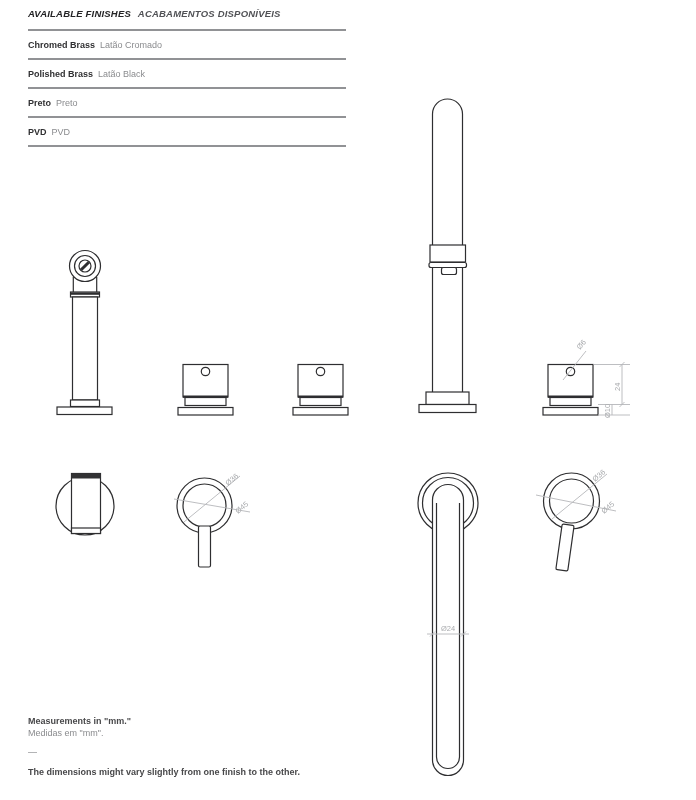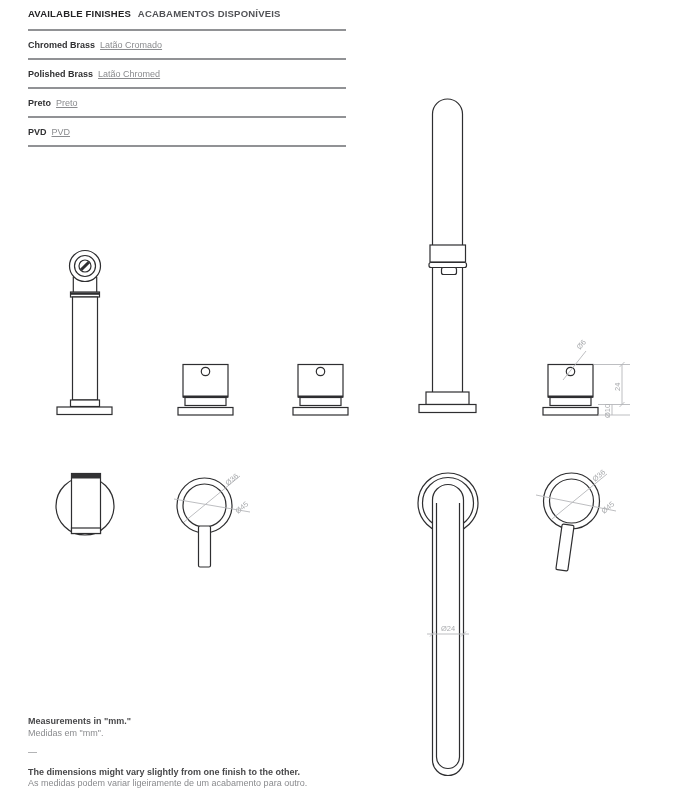--- a/index.html
+++ b/index.html
@@ -1,26 +1,26 @@
 <!DOCTYPE html>
 <html><head>
 <meta charset="utf-8">
 <style>
   html,body{margin:0;padding:0;background:#fff;}
   .page{position:relative;width:696px;height:800px;background:#ffffff;overflow:hidden;
         font-family:"Liberation Sans",sans-serif;}
   
   .finishes{position:absolute;left:28px;top:8px;width:318px;}
-  .tbl-header{font-size:9.5px;font-weight:bold;letter-spacing:.2px;}
+  .tbl-header{font-size:9.5px;font-weight:bold;letter-spacing:.2px;font-style:italic;}
   .tbl-header .en{color:#232325;}
   .tbl-header .pt{color:#515256;margin-left:4px;}
   .rows{margin-top:10px;border-top:2px solid #919295;}
   .frow{height:27px;border-bottom:2px solid #919295;display:flex;align-items:center;}
   .frow .en{font-size:9px;font-weight:bold;color:#313133;}
-  .frow .pt{font-size:9px;color:#8a8b8e;margin-left:5px;text-decoration:underline;}
+  .frow .pt{font-size:9px;color:#8a8b8e;margin-left:5px;}
   
   svg.drawings{position:absolute;left:0;top:0;}
   .dk{stroke:#2e2e30;stroke-width:1.2;fill:none;}
   .dkf{stroke:#2e2e30;stroke-width:1.2;fill:#ffffff;}
   .thick{stroke:#2e2e30;stroke-width:2.4;fill:none;}
   .solid{fill:#323234;stroke:none;}
   .dim{stroke:#b6b7ba;stroke-width:0.9;fill:none;}
   svg text{font-family:"Liberation Sans",sans-serif;font-size:7.5px;fill:#a8aaad;}
   
   .footnotes{position:absolute;left:28px;top:716px;width:420px;font-size:9px;line-height:11.5px;}
@@ -38,21 +38,21 @@
       <span class="en">AVAILABLE FINISHES</span>
       <span class="pt">ACABAMENTOS DISPONÍVEIS</span>
     </div>
     <div class="rows">
       <div class="frow">
         <span class="en">Chromed Brass</span>
         <span class="pt">Latão Cromado</span>
       </div>
       <div class="frow">
         <span class="en">Polished Brass</span>
-        <span class="pt">Latão Chromed</span>
+        <span class="pt">Latão Black</span>
       </div>
       <div class="frow">
         <span class="en">Preto</span>
         <span class="pt">Preto</span>
       </div>
       <div class="frow">
         <span class="en">PVD</span>
         <span class="pt">PVD</span>
       </div>
     </div>
@@ -161,16 +161,15 @@
       <line class="dim" x1="536" y1="495" x2="616" y2="511"></line>
       <text transform="translate(604,514) rotate(-40)">Ø45</text>
     </g>
   </svg>
 
   <div class="footnotes">
     <div class="fn-bold">Measurements in "mm."</div>
     <div class="fn-gray">Medidas em "mm".</div>
     <div class="fn-dash">—</div>
     <div class="fn-bold">The dimensions might vary slightly from one finish to the other.</div>
-    <div class="fn-gray">As medidas podem variar ligeiramente de um acabamento para outro.</div>
   </div>
 
 </div>
 
 </body></html>

